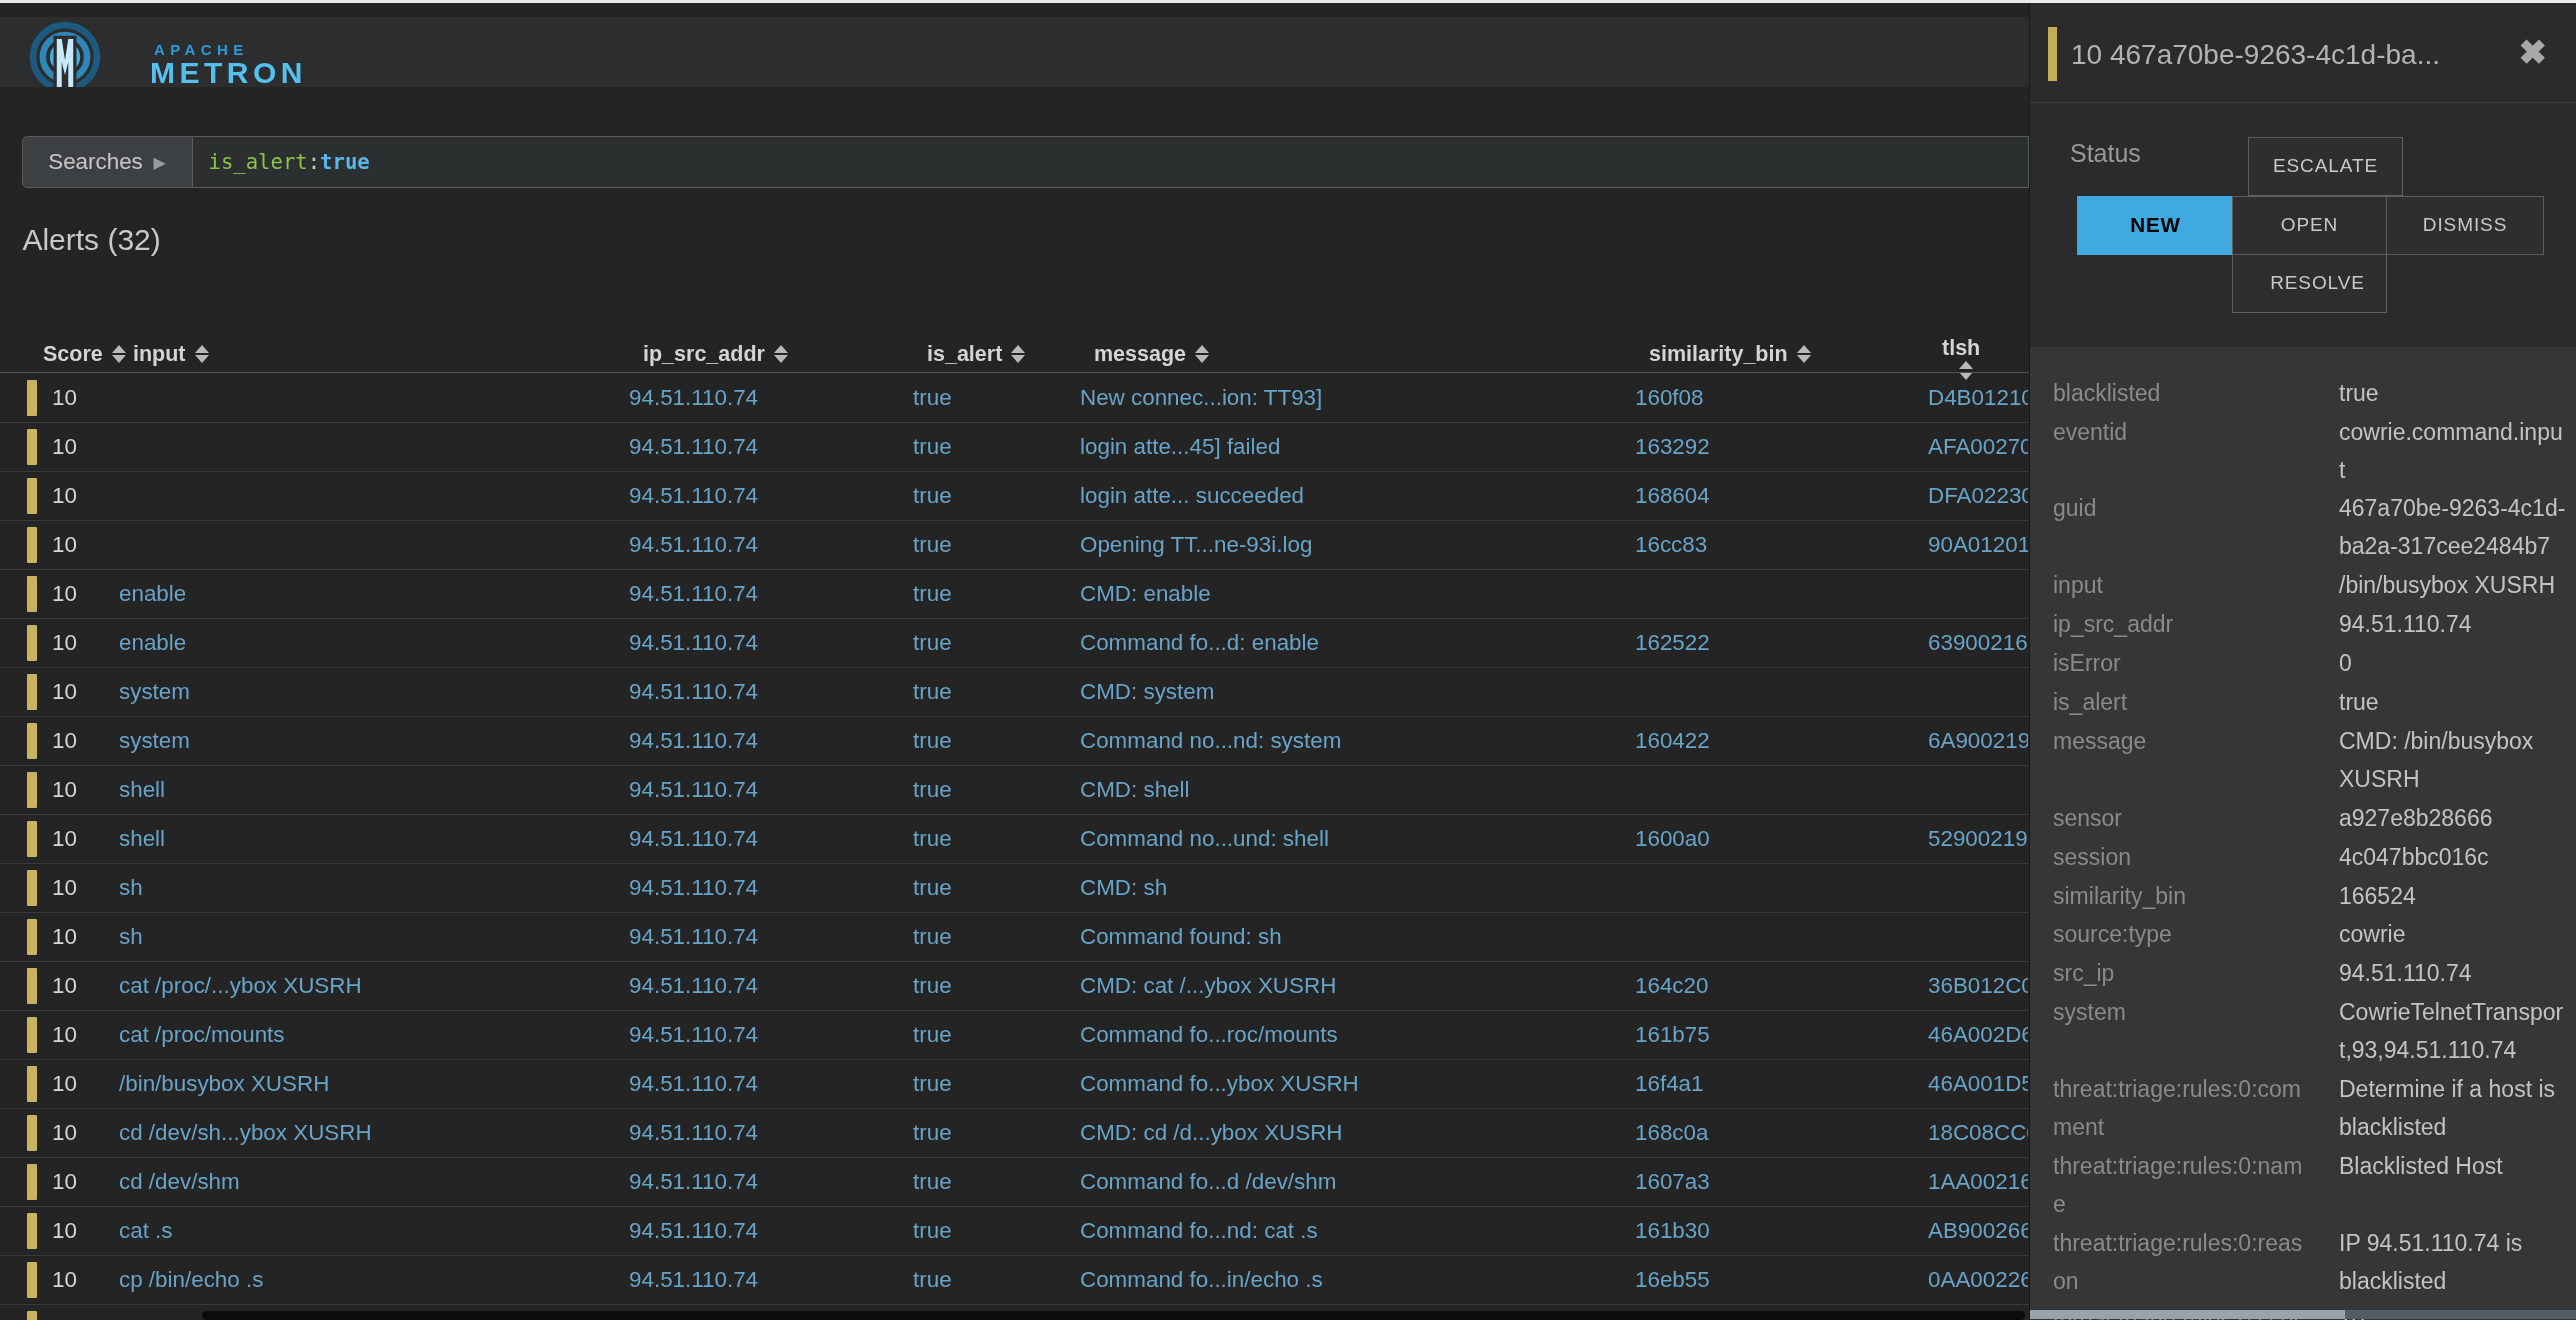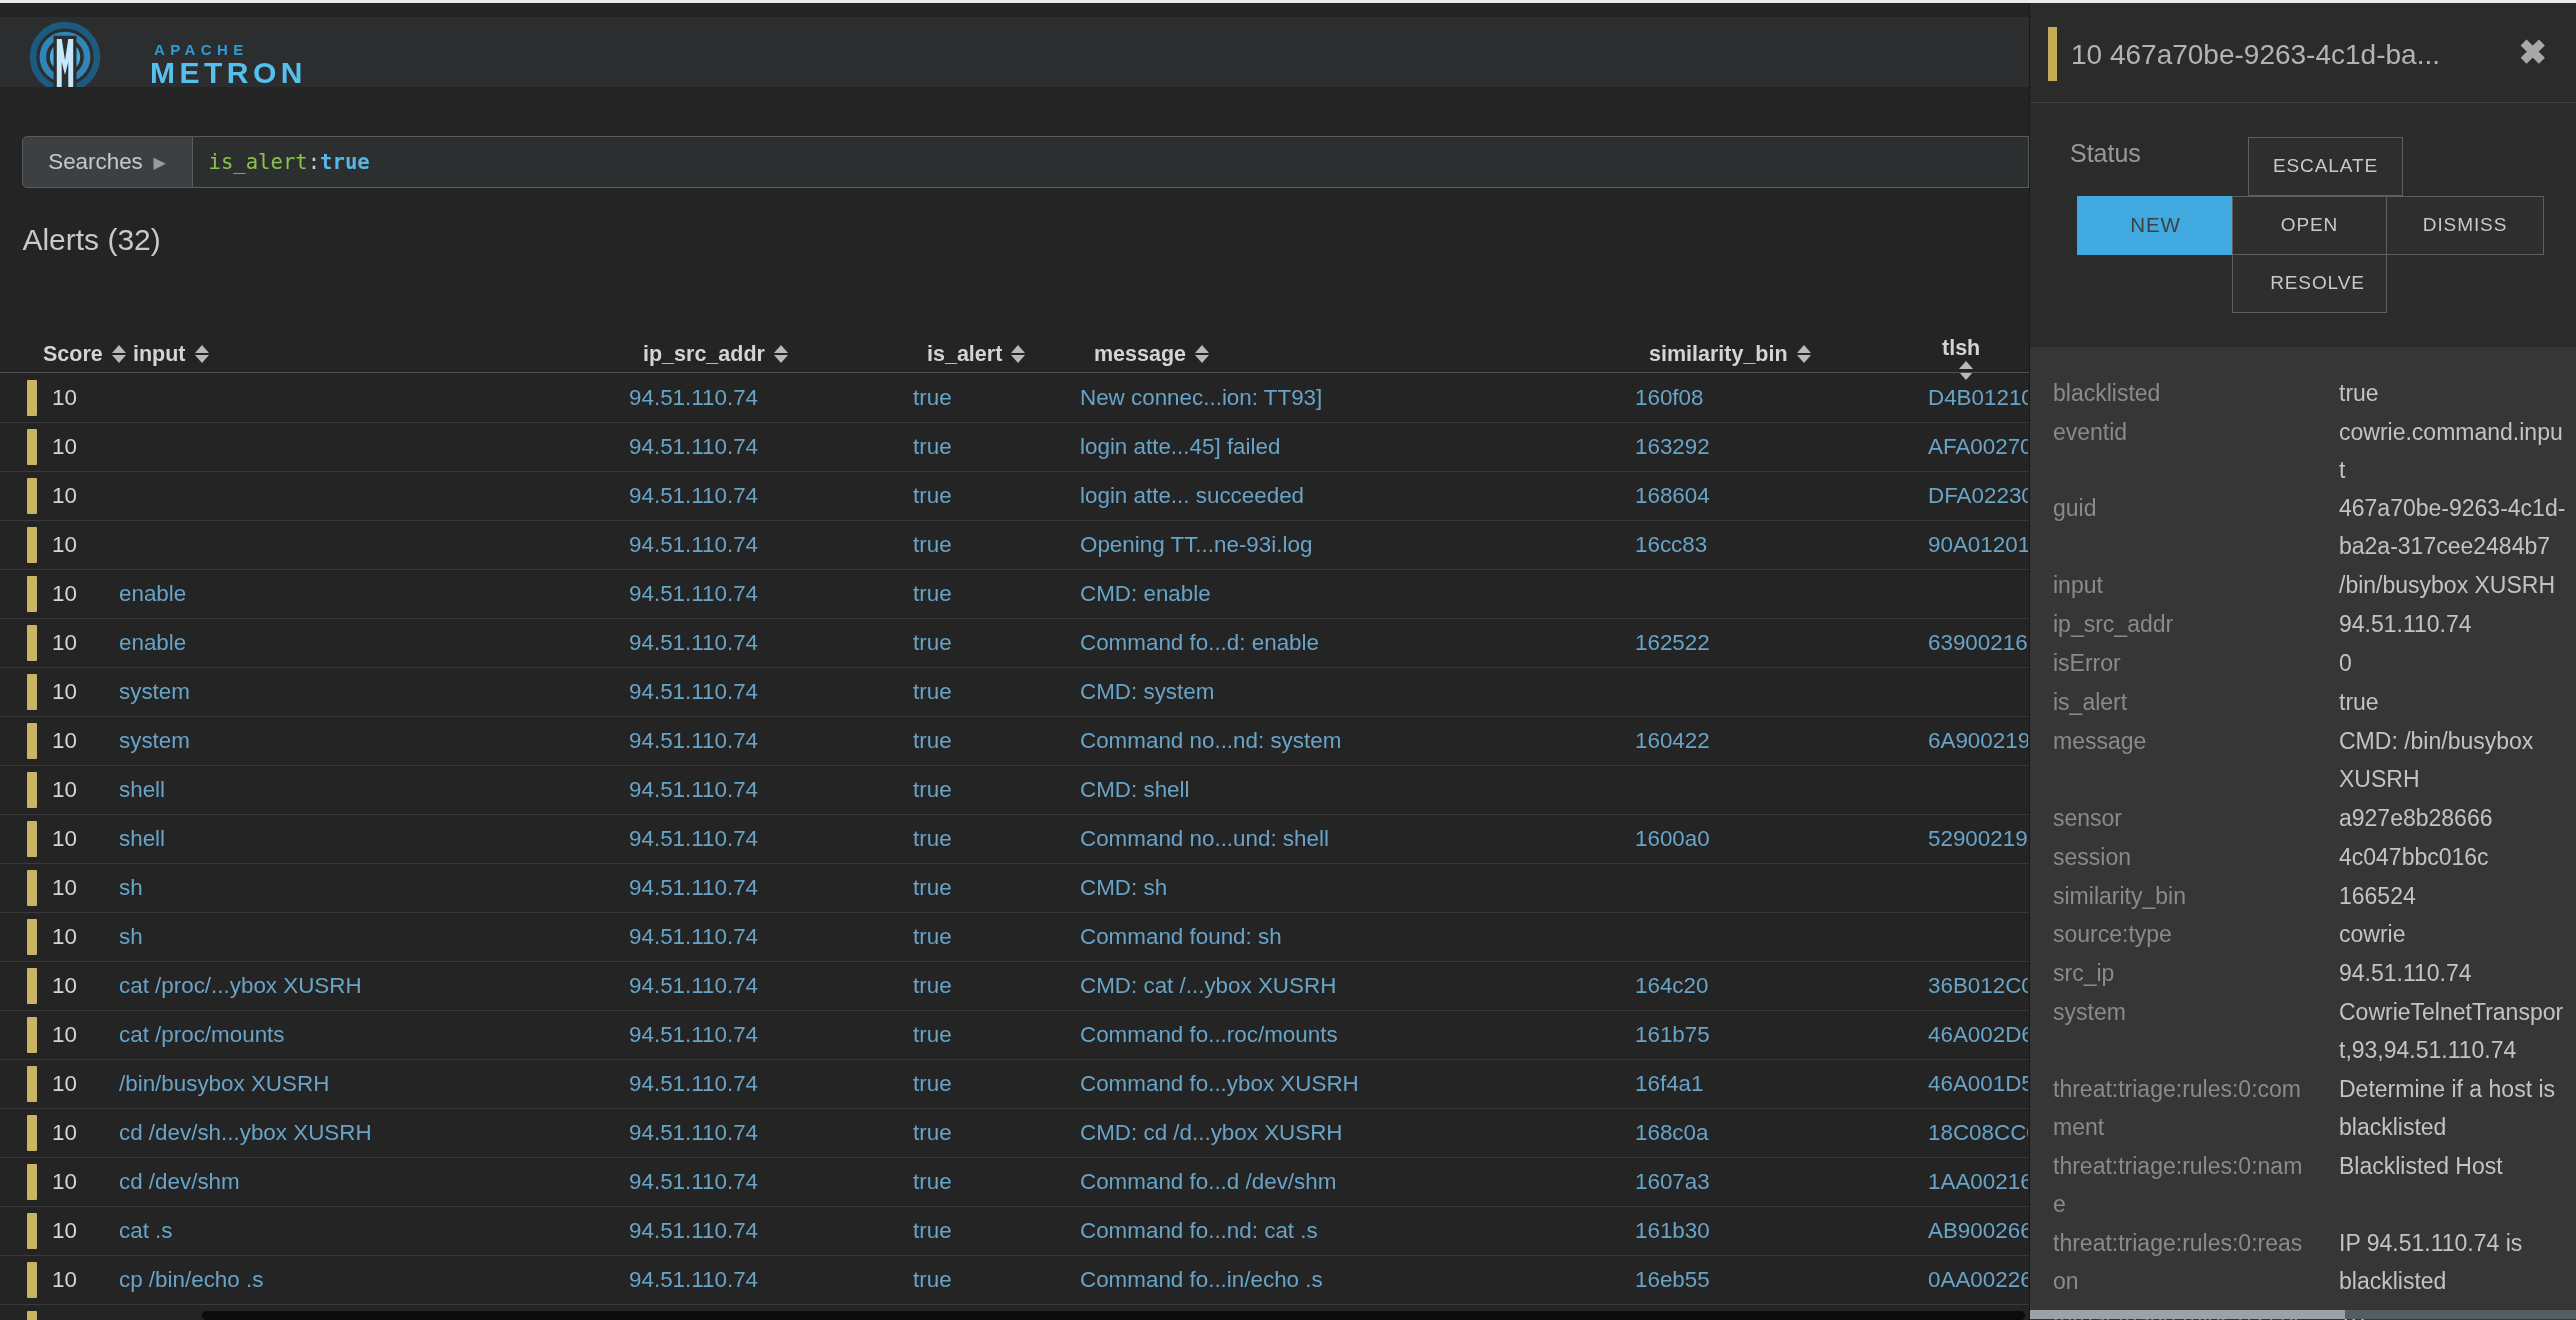--- a/index.html
+++ b/index.html
@@ -85,21 +85,21 @@
   #panel-title{position:absolute;top:36px;left:41px;width:430px;font-size:28px;color:#b3b3b3;
     white-space:nowrap;overflow:hidden;}
   #panel-close{position:absolute;top:32px;right:30px;font-size:34px;color:#a8a8a8;cursor:pointer;
     font-weight:bold;line-height:1;}
   #status-label{position:absolute;top:136px;left:40px;font-size:25px;color:#999;}
   .sbtn{position:absolute;height:59px;background:#2e2e2e;border:0.9px solid #5f5f5f;
     display:flex;align-items:center;justify-content:center;
     color:#c9c9c9;font-size:19px;letter-spacing:0.9px;cursor:pointer;}
   #btn-escalate{left:202px;top:134px;width:155px;margin-left:16px;}
   #btn-new{left:47px;top:193px;width:157px;background:var(--selected);border:none;
-    color:#404040;font-weight:normal;font-size:20.6px;text-align:right;}
+    color:#000000;font-weight:bold;font-size:20.6px;text-align:right;}
   #btn-open{left:202px;top:193px;width:155px;}
   #btn-dismiss{left:356px;top:193px;width:158px;}
   #btn-resolve{left:202px;top:251px;width:155px;padding-left:16px;}
 
   #panel-details{position:absolute;top:344px;left:0;width:547px;height:974px;
     background:#363636;padding:27px 9px 0 23px;overflow:hidden;}
   .drow{display:flex;margin-bottom:0.9px;}
   .dkey{width:258px;color:#8a8a8a;font-size:23px;line-height:38px;overflow-wrap:anywhere;}
   .dval{width:229px;margin-left:28px;color:#c3c3c3;font-size:23px;line-height:38px;overflow-wrap:anywhere;}
 

